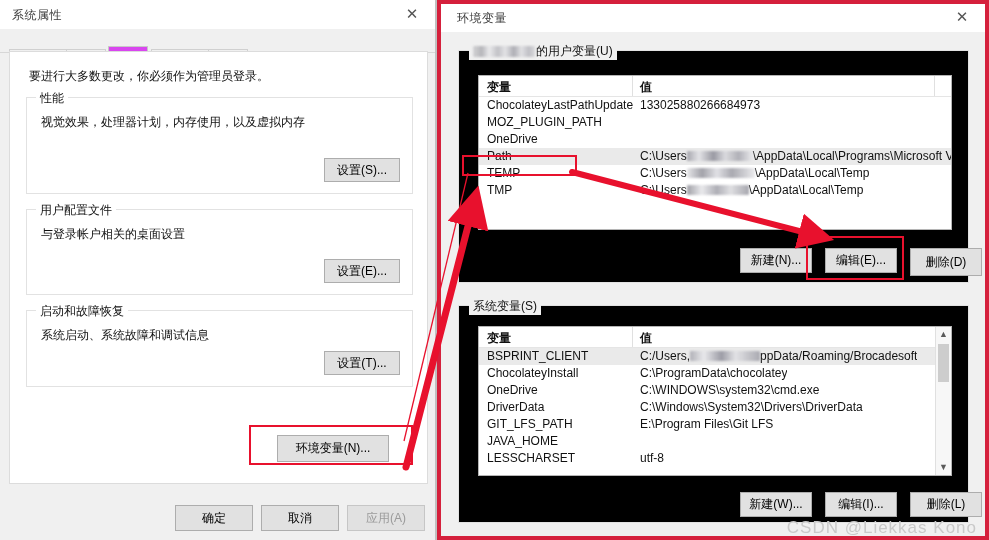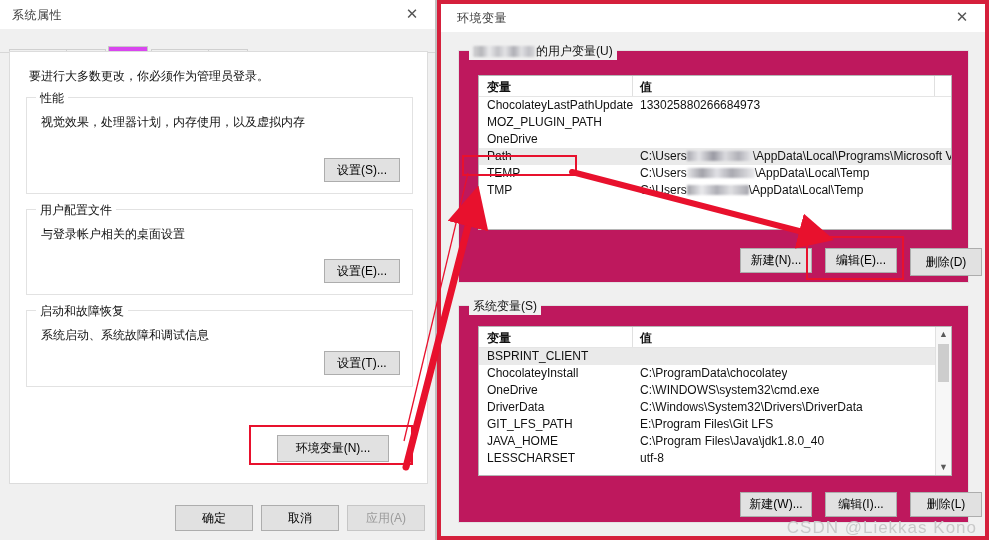--- a/index.html
+++ b/index.html
@@ -60,21 +60,21 @@
   #sysprop .footer .btn{width:78px;height:26px;}
   
   #envvar{
     position:absolute;left:437px;top:0;width:552px;height:540px;
     box-sizing:border-box;background:#f0f0f0;overflow:hidden;
   }
   #envvar .accent{position:absolute;left:0;top:0;width:552px;height:3px;background:#3f7fa6;}
   #envvar .titlebar{position:absolute;left:0;top:3px;width:552px;height:29px;background:#ffffff;}
   #envvar .titlebar .ttl{position:absolute;left:20px;top:7px;font-size:12px;color:#3a3a3a;letter-spacing:.5px;}
   #envvar .titlebar .xbtn{position:absolute;right:16px;top:4px;width:22px;height:20px;font-size:15px;color:#555;text-align:center;line-height:20px;cursor:default;}
-  .evgrp{position:absolute;box-sizing:border-box;border:1px solid #e2e2e2;background:#be185d;}
+  .evgrp{position:absolute;box-sizing:border-box;border:1px solid #e2e2e2;background:#000000;}
   .evgrp > .legend{
     position:absolute;left:10px;top:-8px;background:#f0f0f0;padding:0 4px;
     font-size:12px;color:#111;white-space:nowrap;display:flex;align-items:center;
   }
   .blurname{
     display:inline-block;width:62px;height:11px;margin-right:1px;vertical-align:-1px;
     background:
       linear-gradient(90deg,rgba(210,210,212,.95) 0%,rgba(175,175,180,.9) 14%,rgba(233,233,235,.9) 26%,
       rgba(188,188,193,.9) 40%,rgba(225,225,228,.9) 52%,rgba(168,168,175,.92) 66%,
       rgba(222,222,226,.9) 78%,rgba(186,186,192,.9) 90%,rgba(215,215,218,.9) 100%);
@@ -224,41 +224,41 @@
 
     <div class="lst" style="left:19px;top:20px;width:474px;height:150px;">
       <div class="hdr">
         <div class="c1">变量</div>
         <div class="sep" style="left:153px;"></div>
         <div class="c2" style="left:161px;">值</div>
       </div>
 
       <div class="row sel" style="width:457px;">
         <span class="k">BSPRINT_CLIENT</span>
+        <span class="v" style="left:161px;"><span>C:/Users,</span><span class="valblur" style="width:70px;background:linear-gradient(90deg,rgba(170,170,178,.9),rgba(232,232,236,.8) 20%,rgba(148,148,158,.9) 45%,rgba(224,224,228,.8) 65%,rgba(162,162,170,.9));"></span><span>ppData/Roaming/Brocadesoft</span></span>
       </div>
 
       <div class="row" style="width:457px;">
         <span class="k">ChocolateyInstall</span>
         <span class="v" style="left:161px;">C:\ProgramData\chocolatey</span>
       </div>
       <div class="row" style="width:457px;">
         <span class="k">OneDrive</span>
         <span class="v" style="left:161px;">C:\WINDOWS\system32\cmd.exe</span>
       </div>
       <div class="row" style="width:457px;">
         <span class="k">DriverData</span>
         <span class="v" style="left:161px;">C:\Windows\System32\Drivers\DriverData</span>
       </div>
       <div class="row" style="width:457px;">
         <span class="k">GIT_LFS_PATH</span>
         <span class="v" style="left:161px;">E:\Program Files\Git LFS</span>
       </div>
       <div class="row" style="width:457px;">
         <span class="k">JAVA_HOME</span>
-        <span class="v" style="left:161px;">C:\Program Files\Java\jdk1.8.0_40</span>
       </div>
       <div class="row" style="width:457px;">
         <span class="k">LESSCHARSET</span>
         <span class="v" style="left:161px;">utf-8</span>
       </div>
 
       <div class="sb">
         <div class="arw up">▲</div>
         <div class="thumb" style="top:17px;height:38px;"></div>
         <div class="arw dn">▼</div>

